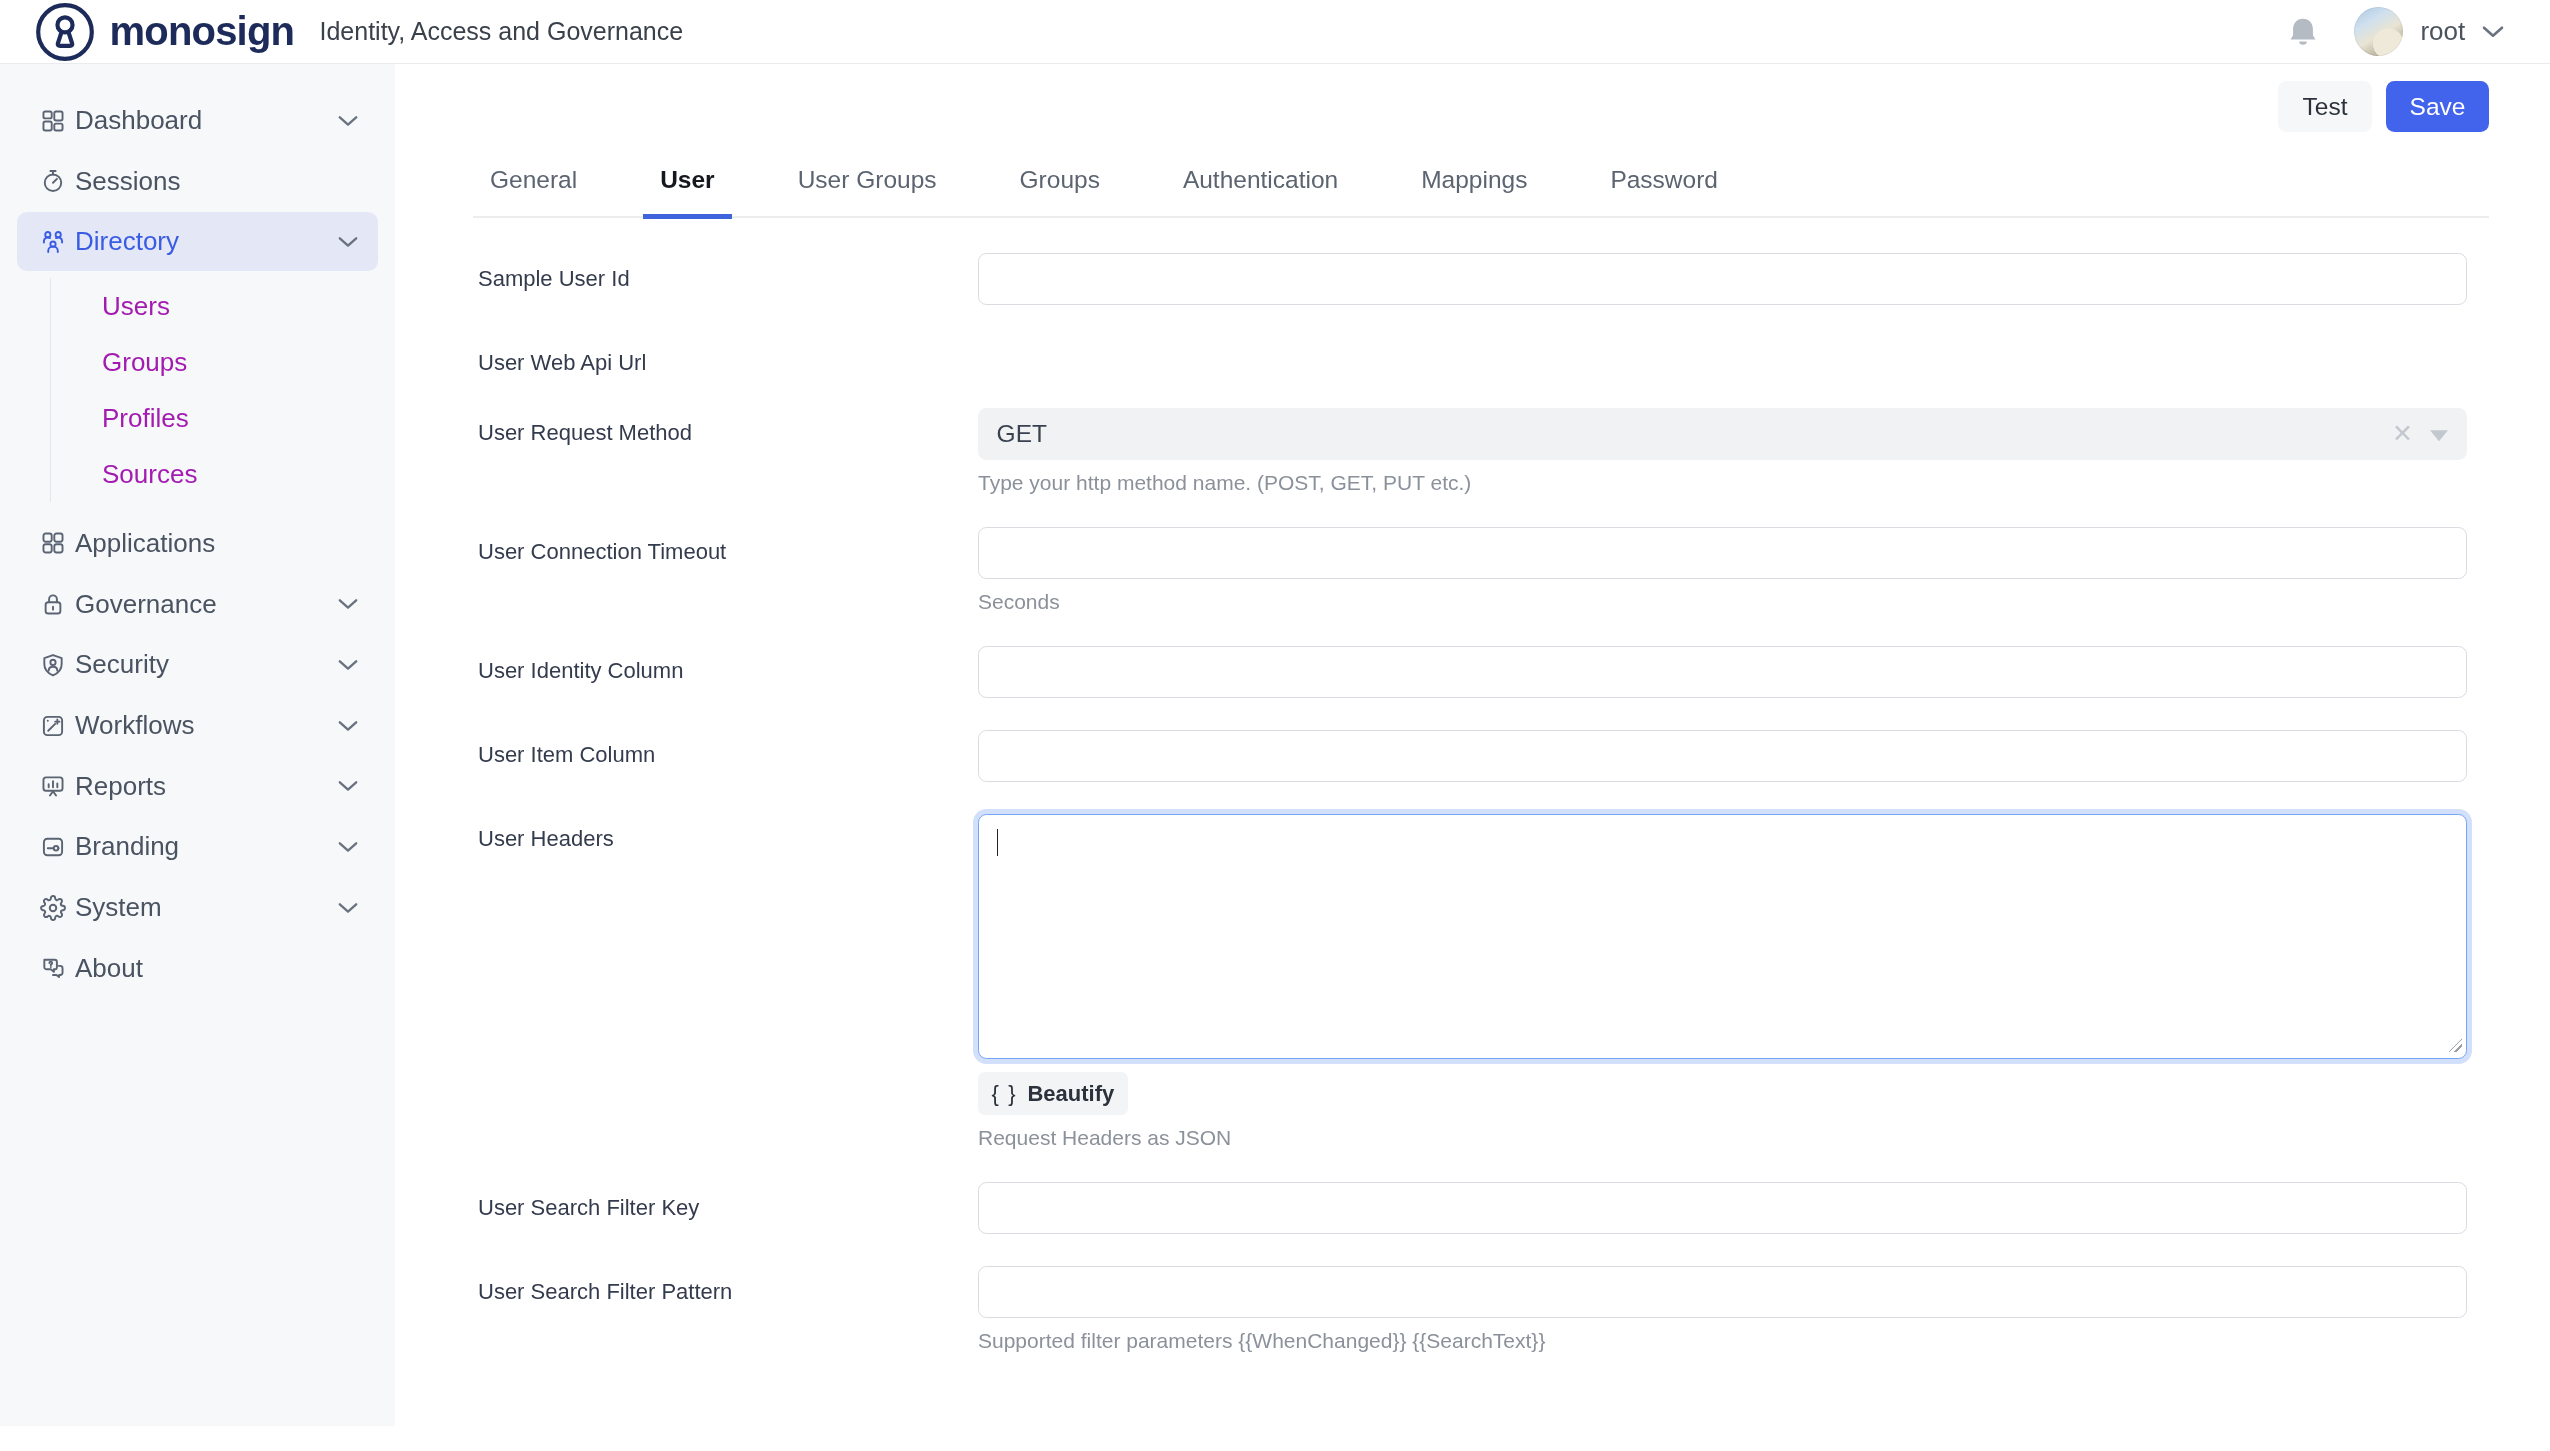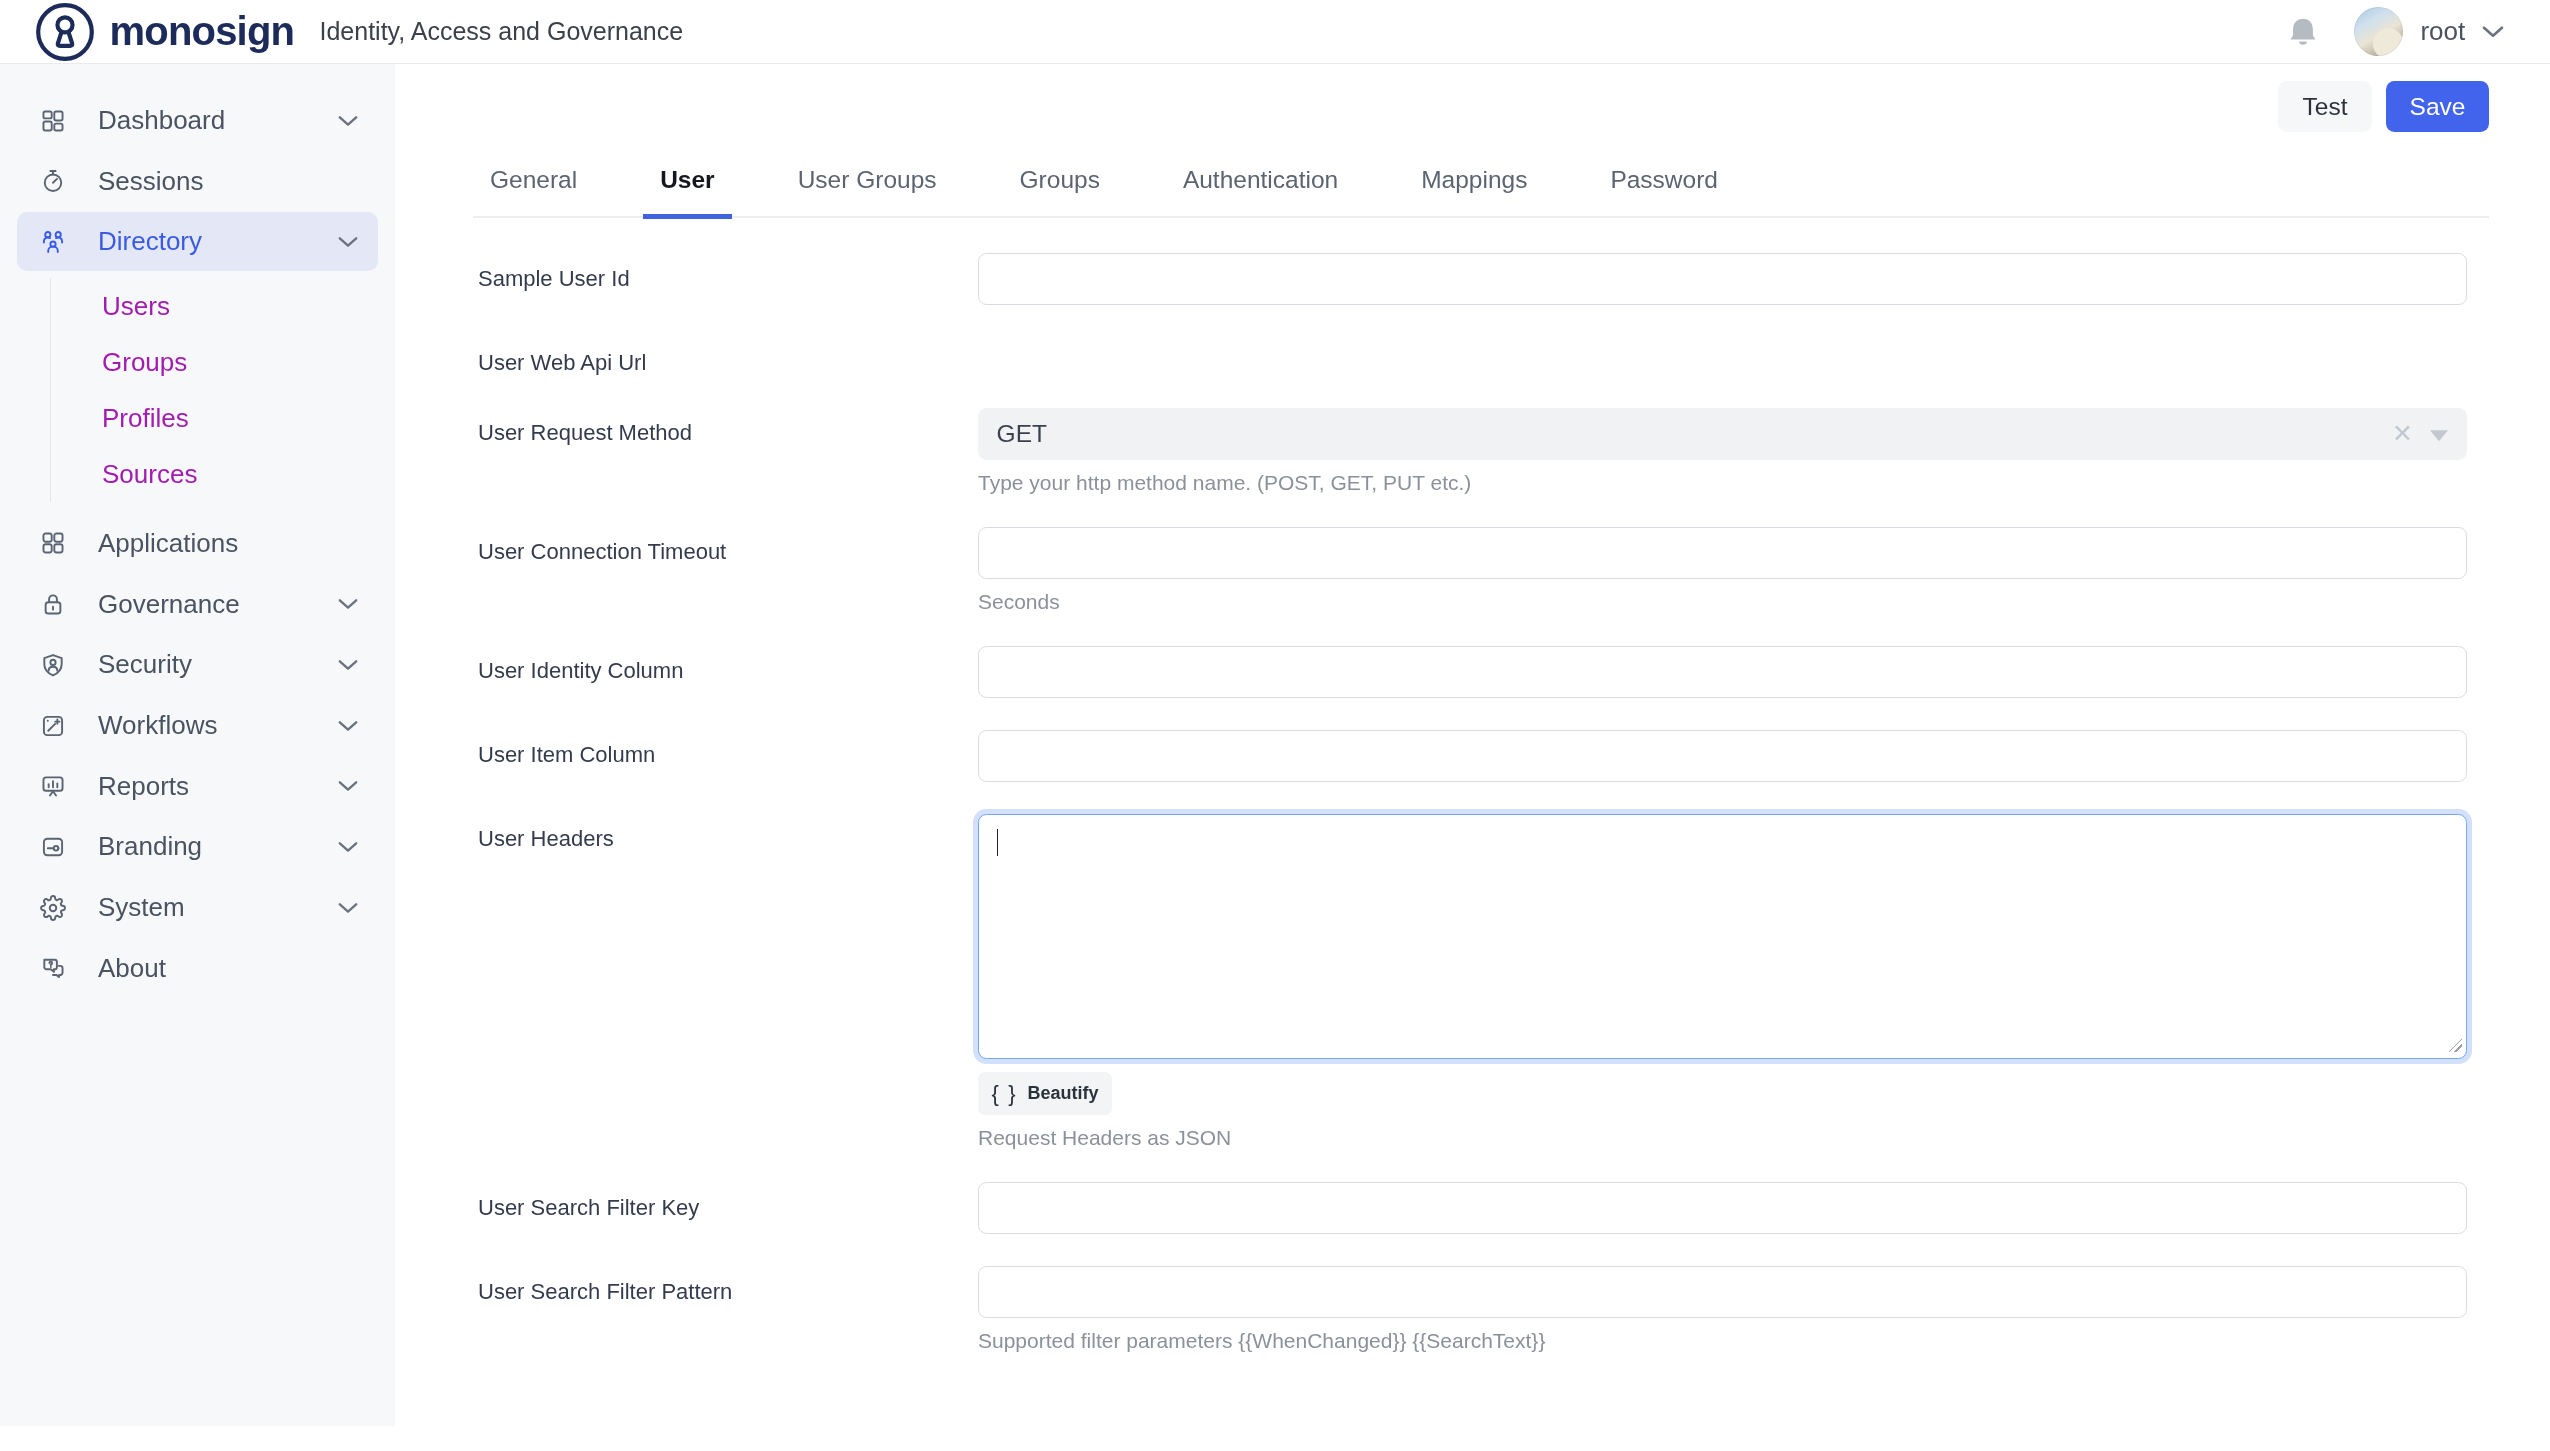--- a/index.html
+++ b/index.html
@@ -20,21 +20,21 @@
       linear-gradient(150deg,#a8c6e2 0%, #cfe0ee 30%, #e9e4d4 55%, #b9b2a0 80%, #8b8a72 100%);
     box-shadow:inset 0 0 0 0.8px rgba(0,0,0,.08); }
   .username { font-size:26px; color:#4b535d; }
 
   
   .shell { display:flex; height:1362px; }
   .sidebar { width:395px; flex-shrink:0; background:#f7f8fa; padding-top:27px; }
   .nav-item { height:59px; margin:0 17px 1.7px 17px; border-radius:10px;
     display:flex; align-items:center; padding:0 20px 0 23px;
     color:#4a5361; font-size:26px; cursor:pointer; }
-  .nav-item .nav-label { margin-left:32px; }
+  .nav-item .nav-label { margin-left:9px; }
   .nav-item svg.nav-ic { flex-shrink:0; }
   .nav-item .chev { margin-left:auto; }
   .nav-item.active { background:#e4e7f6; color:#3a5ce4; font-weight:500; }
   .subnav { margin:6.8px 0 11.8px 50px; border-left:1.7px solid #e3e6ea; padding-left:51px; }
   .subnav-item { height:56px; display:flex; align-items:center;
     font-size:26px; color:#a21caf; cursor:pointer; }
 
   .content { flex:1; padding:0 61px 0 78px; }
 
   
@@ -74,21 +74,21 @@
     font-size:23.6px; font-family:inherit; padding:13.5px 15px; outline:none; display:block; }
   .caret-bar { position:absolute; left:18.6px; top:15px; width:1.7px; height:27px; background:#222;
     animation:blink 1.1s steps(1) infinite; }
   @keyframes blink { 50% { opacity:0; } }
   .grip { position:absolute; right:5px; bottom:6.8px; width:13.5px; height:13.5px;
     background:repeating-linear-gradient(135deg, transparent 0 3.4px, #9aa0a6 3.4px 5px);
     clip-path:polygon(100% 0, 100% 100%, 0 100%); }
   .beautify { display:inline-flex; align-items:center; gap:10px; margin-top:13.5px;
     background:#f3f4f6; border-radius:6.8px; padding:8.4px 13.5px; cursor:pointer; }
   .beautify .braces { font-size:22px; color:#2b323c; letter-spacing:1.7px; }
-  .beautify .blabel { font-size:18px; font-weight:700; color:#2b323c; }
+  .beautify .blabel { font-size:22px; font-weight:700; color:#2b323c; }
 
   .ic { stroke:#5a6472; stroke-width:2.2; fill:none; stroke-linecap:round; stroke-linejoin:round; }
   .nav-item.active .ic { stroke:#3a5ce4; }
   .chev-ic { stroke:#6a7280; stroke-width:2.6; fill:none; stroke-linecap:round; stroke-linejoin:round; }
 </style>
 </head>
 <body>
 
 <header class="topbar">
   <div class="brand">

